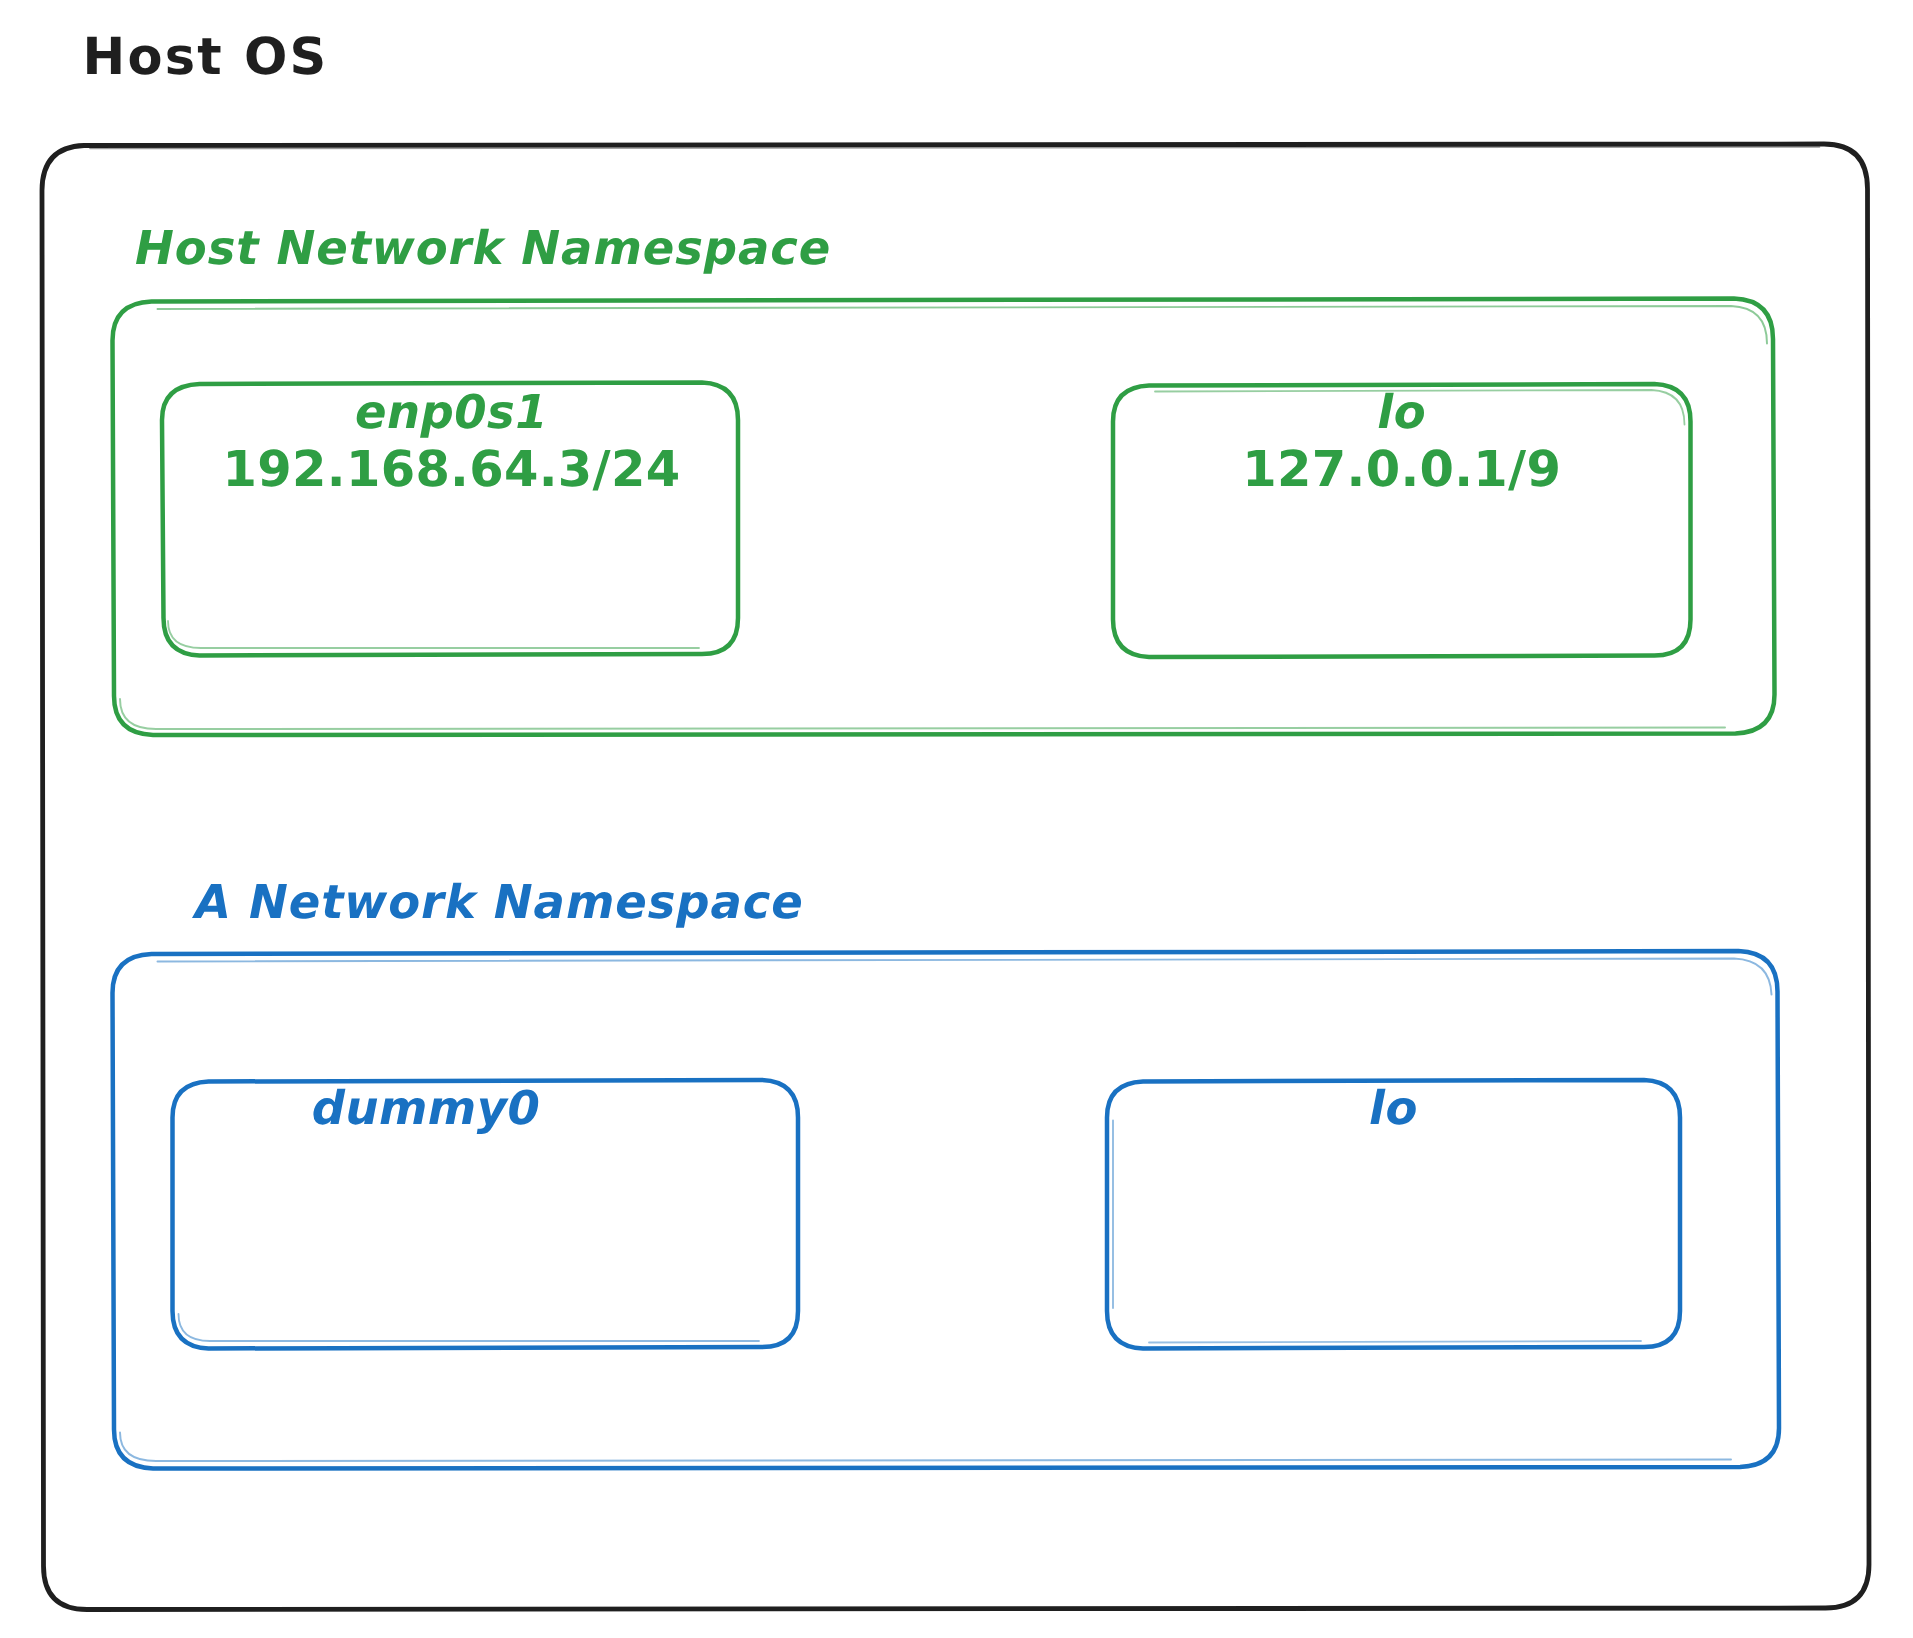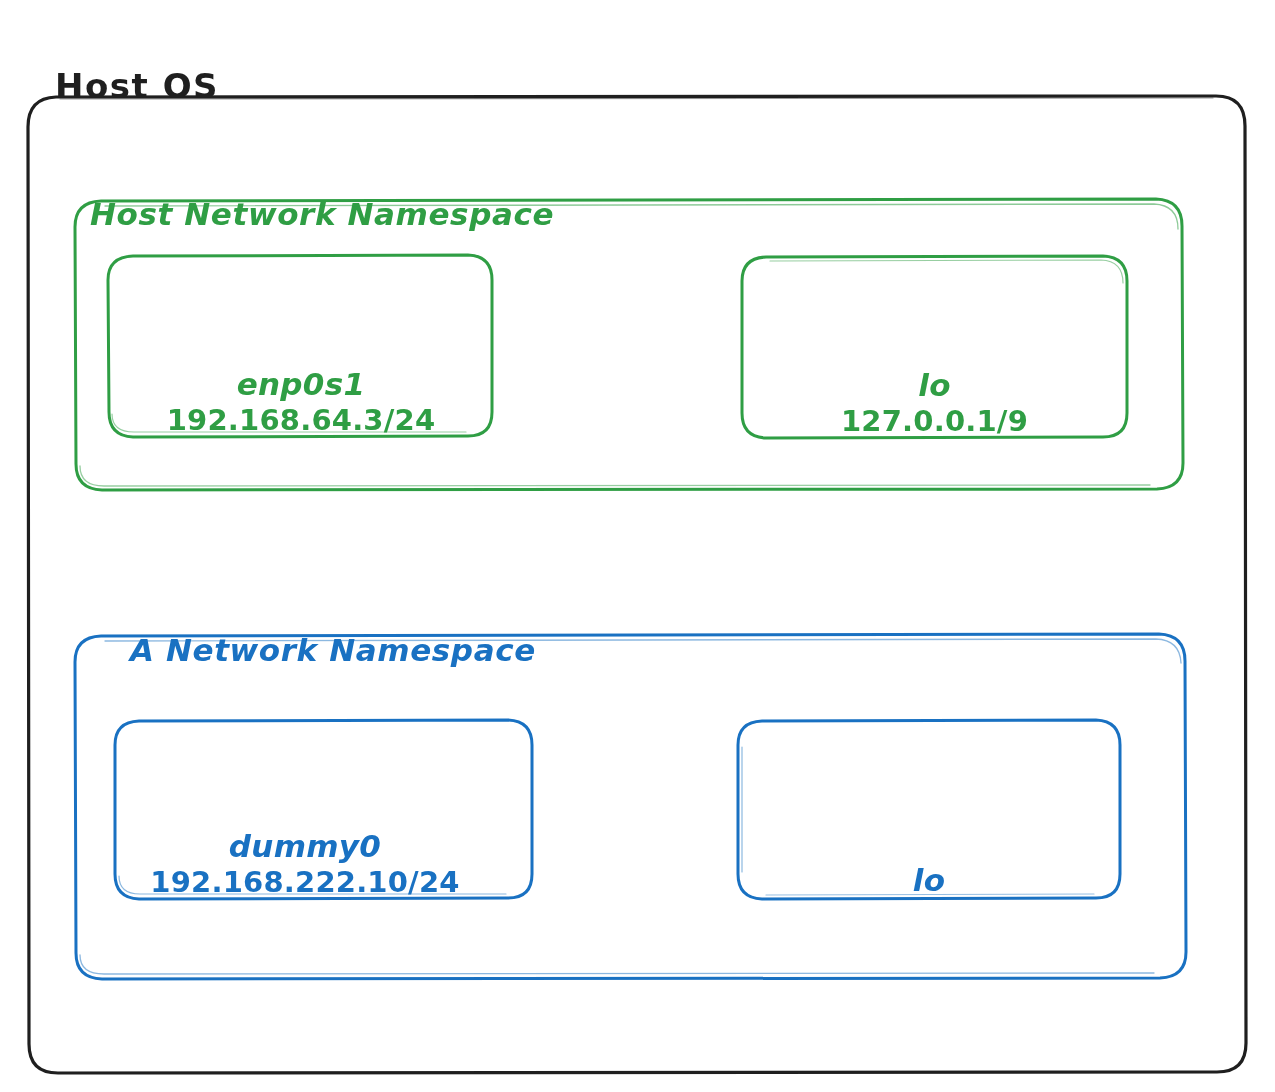--- a/index.html
+++ b/index.html
@@ -19,21 +19,20 @@
     position: absolute;
     left: 0;
     top: 0;
     width: 1275px;
     height: 1092px;
   }
   .lbl {
     position: absolute;
     white-space: nowrap;
     font-family: "DejaVu Sans", sans-serif;
-    margin-top: 48px;
   }
   .host-title {
     left: 55px;
     top: 18px;
     font-size: 34px;
     font-weight: 700;
     letter-spacing: 1.5px;
     color: #1f1f1f;
   }
   .ns-title {
@@ -50,43 +49,43 @@
   .ns-title-blue {
     left: 130px;
     top: 584px;
     color: #1971C2;
   }
   .iface {
     position: absolute;
     display: flex;
     flex-direction: column;
     align-items: center;
-    justify-content: flex-end;
+    justify-content: flex-start;
     text-align: center;
     line-height: 1.12;
   }
   .iface .name {
     font-size: 31px;
     font-weight: 600;
     font-style: italic;
     letter-spacing: 0.3px;
   }
   .iface .addr {
-    font-size: 29px;
+    font-size: 33px;
     font-weight: 600;
     letter-spacing: 0.2px;
     margin-top: 2px;
   }
   .green-text { color: #2F9E44; }
   .blue-text  { color: #1971C2; }
 
   
   #if-enp0s1 { left: 110px; top: 258px; width: 382px; height: 178px; }
   #if-lo-host { left: 742px; top: 258px; width: 385px; height: 179px; }
-  #if-dummy0 { left: 116px; top: 722px; width: 336px; height: 176px; margin-left: 21px; }
+  #if-dummy0 { left: 116px; top: 722px; width: 336px; height: 176px; }
   #if-lo-ns  { left: 738px; top: 722px; width: 382px; height: 176px; }
 </style>
 </head>
 <body>
 
 <div id="canvas">
 
   <svg id="sketch" viewBox="0 0 1275 1092" xmlns="http://www.w3.org/2000/svg">
 
     <g fill="none" stroke="#1f1f1f" stroke-width="3.2" stroke-linecap="round" stroke-linejoin="round">
@@ -138,20 +137,19 @@
     <div class="addr green-text">192.168.64.3/24</div>
   </div>
 
   <div class="iface" id="if-lo-host">
     <div class="name green-text">lo</div>
     <div class="addr green-text">127.0.0.1/9</div>
   </div>
 
   <div class="iface" id="if-dummy0">
     <div class="name blue-text">dummy0</div>
-    <div class="addr blue-text">192.168.222.10/24</div>
   </div>
 
   <div class="iface" id="if-lo-ns">
     <div class="name blue-text">lo</div>
   </div>
 
 </div>
 
 </body></html>

